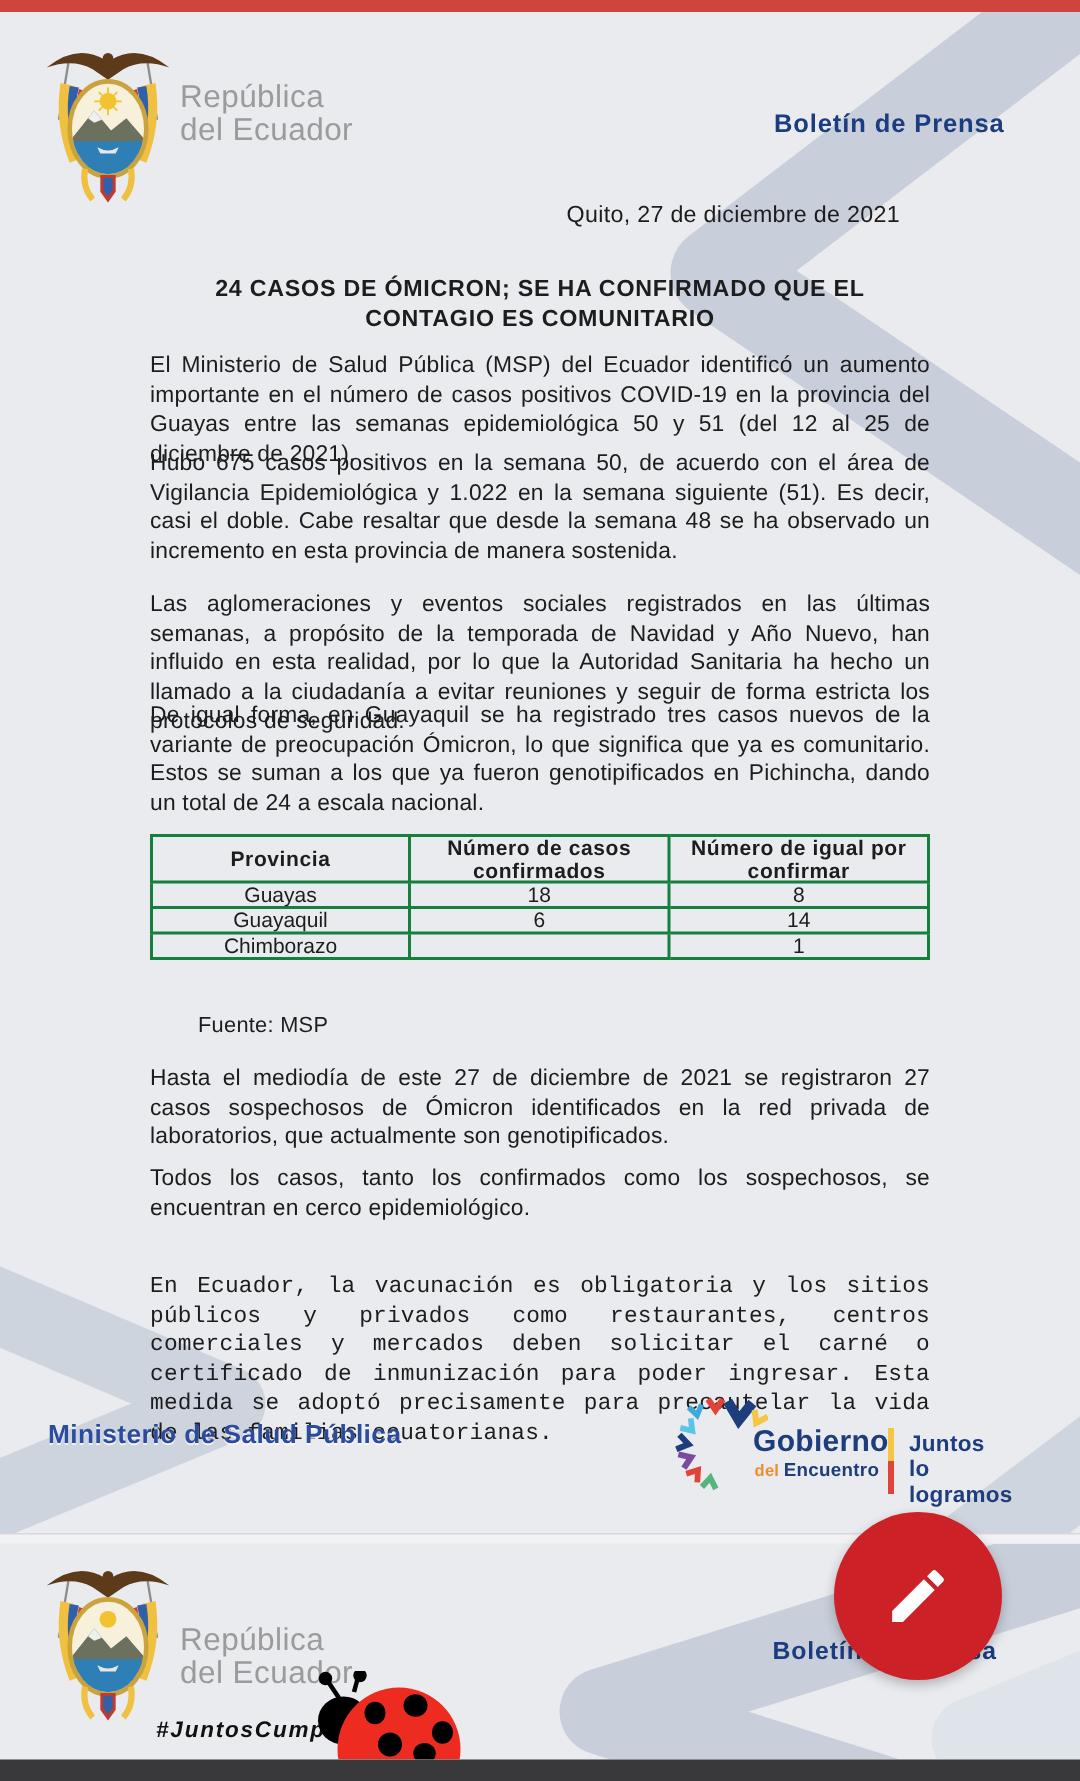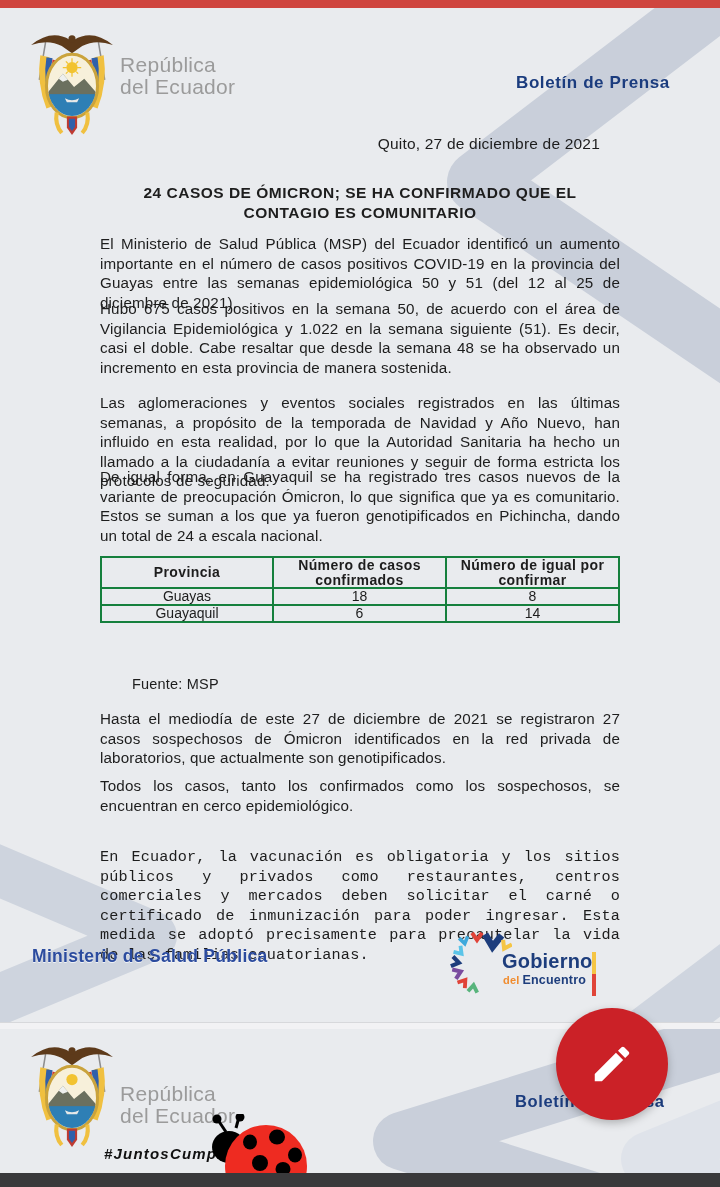--- a/index.html
+++ b/index.html
@@ -178,20 +178,25 @@
   <tr>
     <td>Guayas</td>
     <td>18</td>
     <td>8</td>
   </tr>
   <tr>
     <td>Guayaquil</td>
     <td>6</td>
     <td>14</td>
   </tr>
+  <tr>
+    <td>Chimborazo</td>
+    <td></td>
+    <td>1</td>
+  </tr>
 </tbody>
   </table>
 
 <div class="abs source-note">Fuente: MSP</div>
 
 <p class="abs para" id="p5">Hasta el mediodía de este 27 de diciembre de 2021 se registraron 27 casos sospechosos de Ómicron identificados en la red privada de laboratorios, que actualmente son genotipificados.</p>
 <p class="abs para" id="p6">Todos los casos, tanto los confirmados como los sospechosos, se encuentran en cerco epidemiológico.</p>
 <p class="abs para" id="p7">En Ecuador, la vacunación es obligatoria y los sitios públicos y privados como restaurantes, centros comerciales y mercados deben solicitar el carné o certificado de inmunización para poder ingresar. Esta medida se adoptó precisamente para precautelar la vida de las familias ecuatorianas.</p>
 
 <div class="abs ministry">Ministerio de Salud Pública</div>
@@ -206,20 +211,24 @@
       <path d="M-5.5,-3.5 L0,4.5 L5.5,-3.5" stroke="#5bc4e8" transform="translate(11,23) rotate(-42) scale(.85)"></path>
       <path d="M-5.5,-3.5 L0,4.5 L5.5,-3.5" stroke="#1d3d7c" transform="translate(7,34) rotate(-78) scale(.9)"></path>
       <path d="M-5.5,-3.5 L0,4.5 L5.5,-3.5" stroke="#7a4c9f" transform="translate(9,45) rotate(-112) scale(.9)"></path>
       <path d="M-5.5,-3.5 L0,4.5 L5.5,-3.5" stroke="#e04338" transform="translate(15,55) rotate(-142) scale(.85)"></path>
       <path d="M-5.5,-3.5 L0,4.5 L5.5,-3.5" stroke="#58b47c" transform="translate(25,61) rotate(-172) scale(.85)"></path>
     </g>
   </svg>
   <div class="gov-word">Gobierno</div>
   <div class="gov-word2"><span class="del">del</span><span>Encuentro</span></div>
   <div class="gov-divider"></div>
+  <div class="gov-slogan">
+    <div>Juntos</div>
+    <div>lo logramos</div>
+  </div>
 </div>
 
 <div class="abs page-gap"></div>
 
 <div class="abs crest" style="left:26px; top:1038px;">
   <svg width="92" height="124" viewBox="0 0 90 120">
     <line x1="20" y1="10" x2="13" y2="52" stroke="#8d8d8d" stroke-width="1.5"></line>
     <line x1="70" y1="10" x2="77" y2="52" stroke="#8d8d8d" stroke-width="1.5"></line>
     <path d="M5,18 Q25,2 43,13 Q45,8 47,13 Q65,2 85,18 Q68,12 55,19 L45,26 L35,19 Q22,12 5,18 Z" fill="#5d3a1a"></path>
     <circle cx="45" cy="12" r="3.5" fill="#5d3a1a"></circle>

